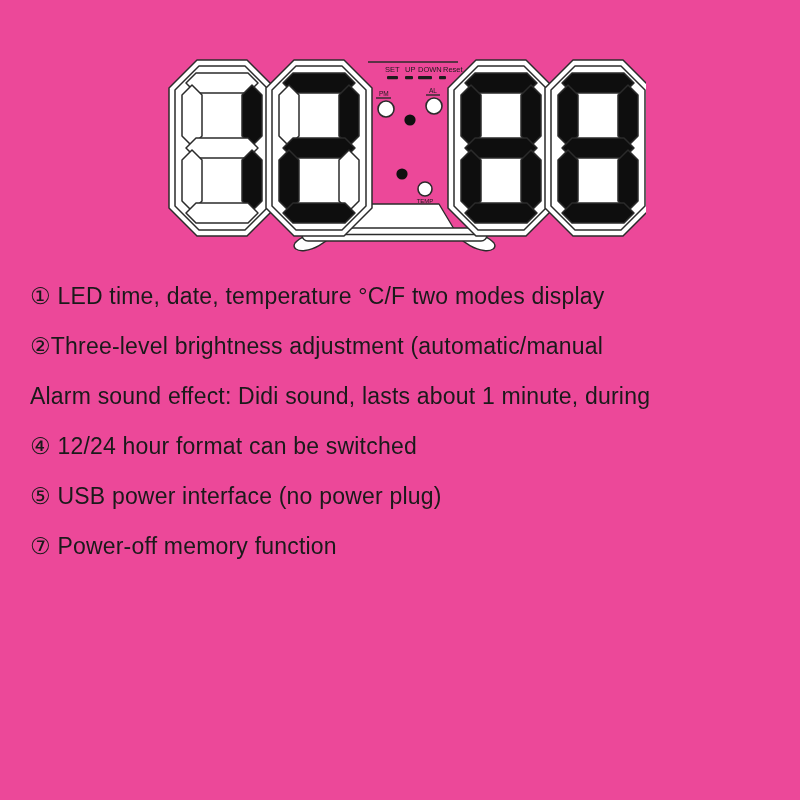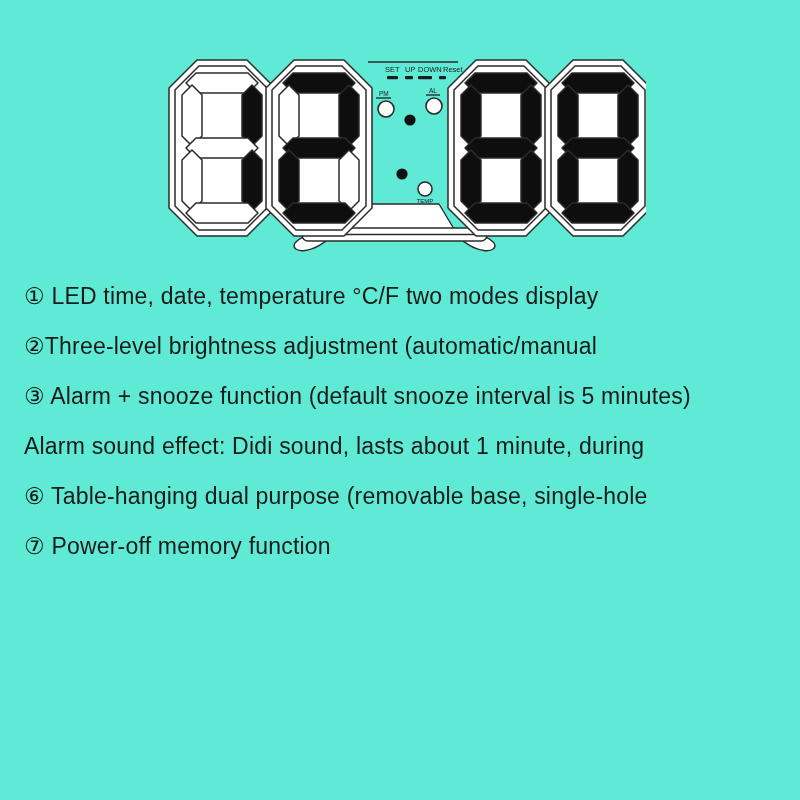--- a/index.html
+++ b/index.html
@@ -1,30 +1,30 @@
 <!DOCTYPE html>
 <html><head>
 <meta charset="utf-8">
 <style>
   html,body{margin:0;padding:0;background:#ffffff;}
-  .page{position:relative;width:800px;height:800px;background:#5eead4;overflow:hidden;
+  .page{position:relative;width:800px;height:800px;background:#ec4899;overflow:hidden;
         font-family:"Liberation Sans","DejaVu Sans",sans-serif;color:#1a1a1a;}
   .clock-figure{position:absolute;left:162px;top:52px;width:484px;height:208px;}
   .clock-figure svg{display:block;width:100%;height:100%;}
   .frame{fill:#ffffff;stroke:#2b2b2b;stroke-width:1.5;stroke-linejoin:round;}
   .seg{stroke:#2b2b2b;stroke-width:1.5;stroke-linejoin:round;}
   .seg.lit{fill:#0e0e0e;}
   .seg.unlit{fill:#ffffff;}
   .panel-line{stroke:#2b2b2b;stroke-width:1.4;fill:none;}
   .panel-shape{fill:#ffffff;stroke:#2b2b2b;stroke-width:1.4;stroke-linejoin:round;}
   .btn-dash{fill:#1c1c1c;}
   .dot{fill:#101010;}
   .ind-circle{fill:#ffffff;stroke:#2b2b2b;stroke-width:1.6;}
   .tiny{fill:#1c1c1c;font-family:"Liberation Sans","DejaVu Sans",sans-serif;}
-  .features{position:absolute;left:24px;top:283px;width:745px;}
+  .features{position:absolute;left:30px;top:283px;width:745px;}
   .feature{margin:0 0 23px 0;}
   .feature .line{white-space:nowrap;font-size:23px;line-height:27px;letter-spacing:0.2px;}
 </style>
 </head>
 <body>
 
 <div class="page">
 
   <div class="clock-figure">
     <svg viewBox="0 0 484 208">
@@ -111,25 +111,27 @@
   </div>
 
   <div class="features">
     <div class="feature">
       <div class="line">① LED time, date, temperature °C/F two modes display</div>
     </div>
     <div class="feature">
       <div class="line">②Three-level brightness adjustment (automatic/manual</div>
     </div>
     <div class="feature">
-      <div class="line">③ Alarm + snooze function (default snooze interval is 5 minutes)</div>
-    </div>
-    <div class="feature">
       <div class="line">Alarm sound effect: Didi sound, lasts about 1 minute, during</div>
     </div>
     <div class="feature">
-      <div class="line">⑥ Table-hanging dual purpose (removable base, single-hole</div>
+      <div class="line">④ 12/24 hour format can be switched</div>
+    </div>
+    <div class="feature">
+      <div class="line">⑤ USB power interface (no power plug)</div>
+    </div>
+    <div class="feature">
     </div>
     <div class="feature">
       <div class="line">⑦ Power-off memory function</div>
     </div>
   </div>
 </div>
 
 </body></html>

